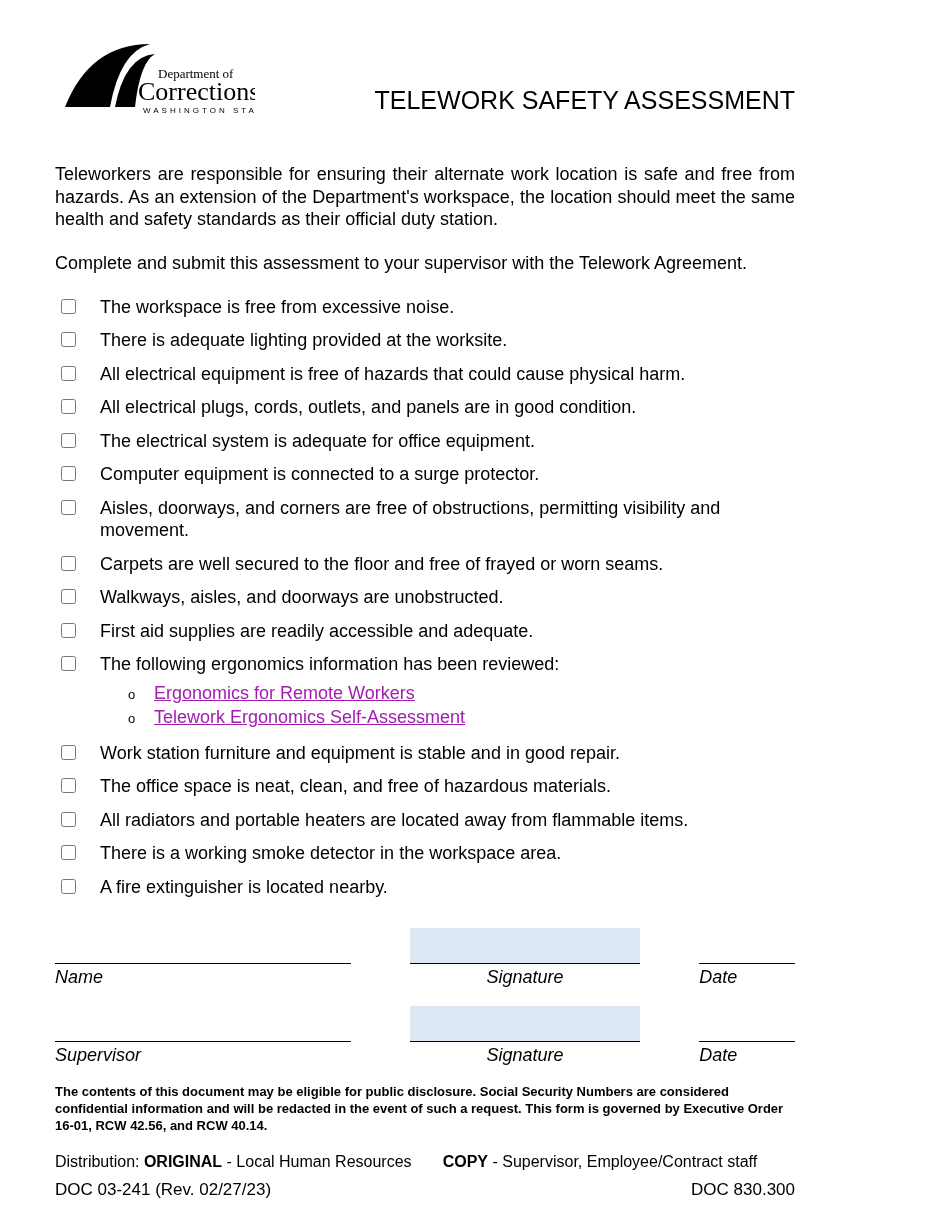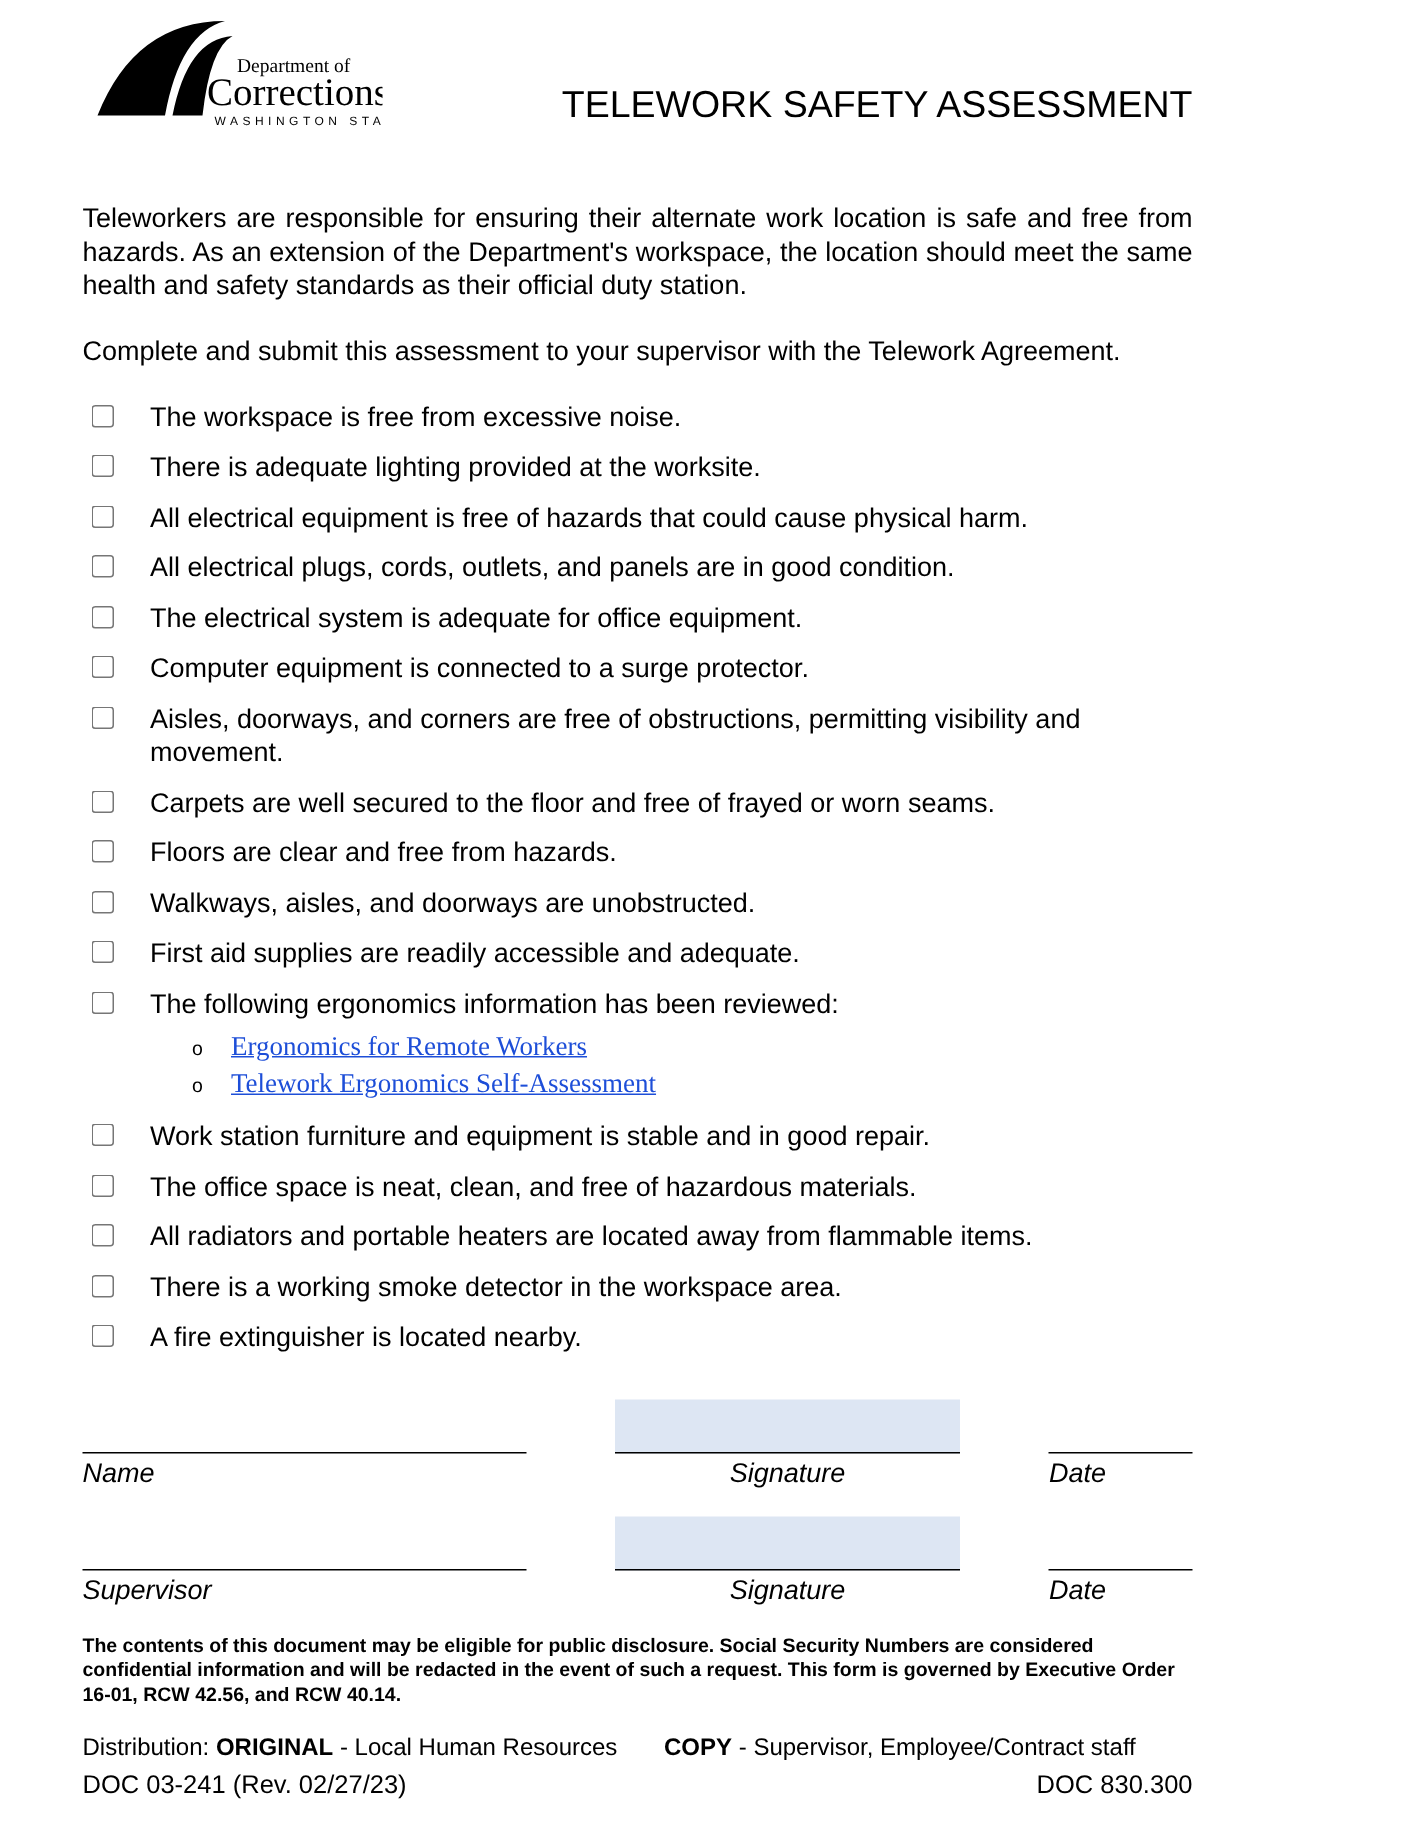--- a/index.html
+++ b/index.html
@@ -6,21 +6,21 @@
     margin: 0;
     padding: 0;
     font-family: Arial, Helvetica, sans-serif;
     color: #000;
     background: #fff;
   }
   .page {
     width: 850px;
     min-height: 1230px;
     box-sizing: border-box;
-    padding: 14px 55px 40px 55px;
+    padding: 44px 55px 40px 55px;
     position: relative;
   }
   .header {
     display: flex;
     align-items: flex-start;
     justify-content: space-between;
     margin-bottom: 35px;
   }
   .logo {
     width: 200px;
@@ -73,24 +73,23 @@
     font-size: 18px;
     margin-bottom: 2px;
   }
   .sub-bullets li::before {
     content: "o";
     font-size: 13px;
     display: inline-block;
     width: 26px;
   }
   .link {
-    color: #1d4ed8;
+    color: #a21caf;
     text-decoration: underline;
     cursor: pointer;
-    font-family: Liberation Serif, serif;
   }
   .sig-row {
     display: flex;
     gap: 35px;
     margin-bottom: 18px;
   }
   .sig-block {
     display: flex;
     flex-direction: column;
   }
@@ -180,24 +179,20 @@
     <li class="check-item">
       <input type="checkbox" style="">
       <span class="check-text">Aisles, doorways, and corners are free of obstructions, permitting visibility and movement.</span>
     </li>
     <li class="check-item">
       <input type="checkbox" style="">
       <span class="check-text">Carpets are well secured to the floor and free of frayed or worn seams.</span>
     </li>
     <li class="check-item">
       <input type="checkbox" style="">
-      <span class="check-text">Floors are clear and free from hazards.</span>
-    </li>
-    <li class="check-item">
-      <input type="checkbox" style="">
       <span class="check-text">Walkways, aisles, and doorways are unobstructed.</span>
     </li>
     <li class="check-item">
       <input type="checkbox" style="">
       <span class="check-text">First aid supplies are readily accessible and adequate.</span>
     </li>
     <li class="check-item">
       <input type="checkbox" style="">
       <div class="check-text">
         <span>The following ergonomics information has been reviewed:</span>

